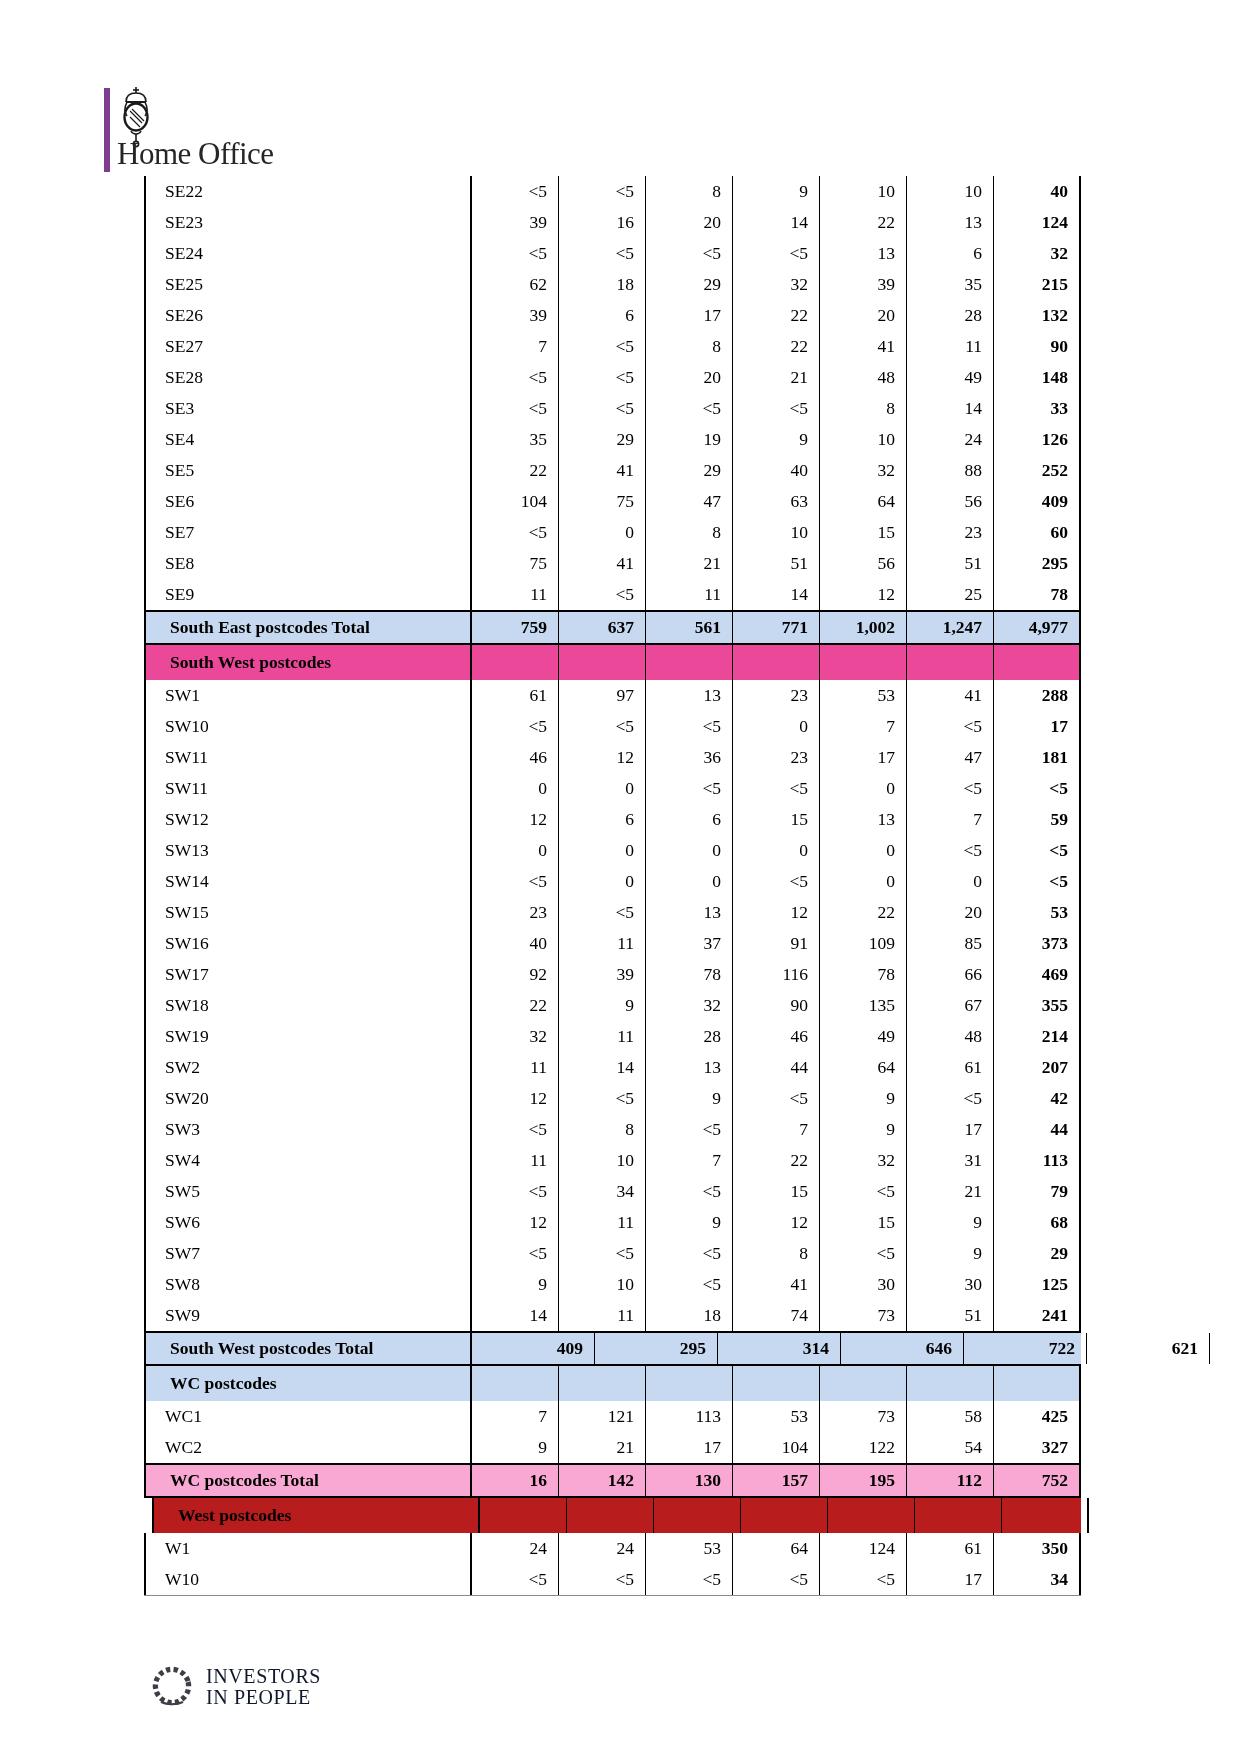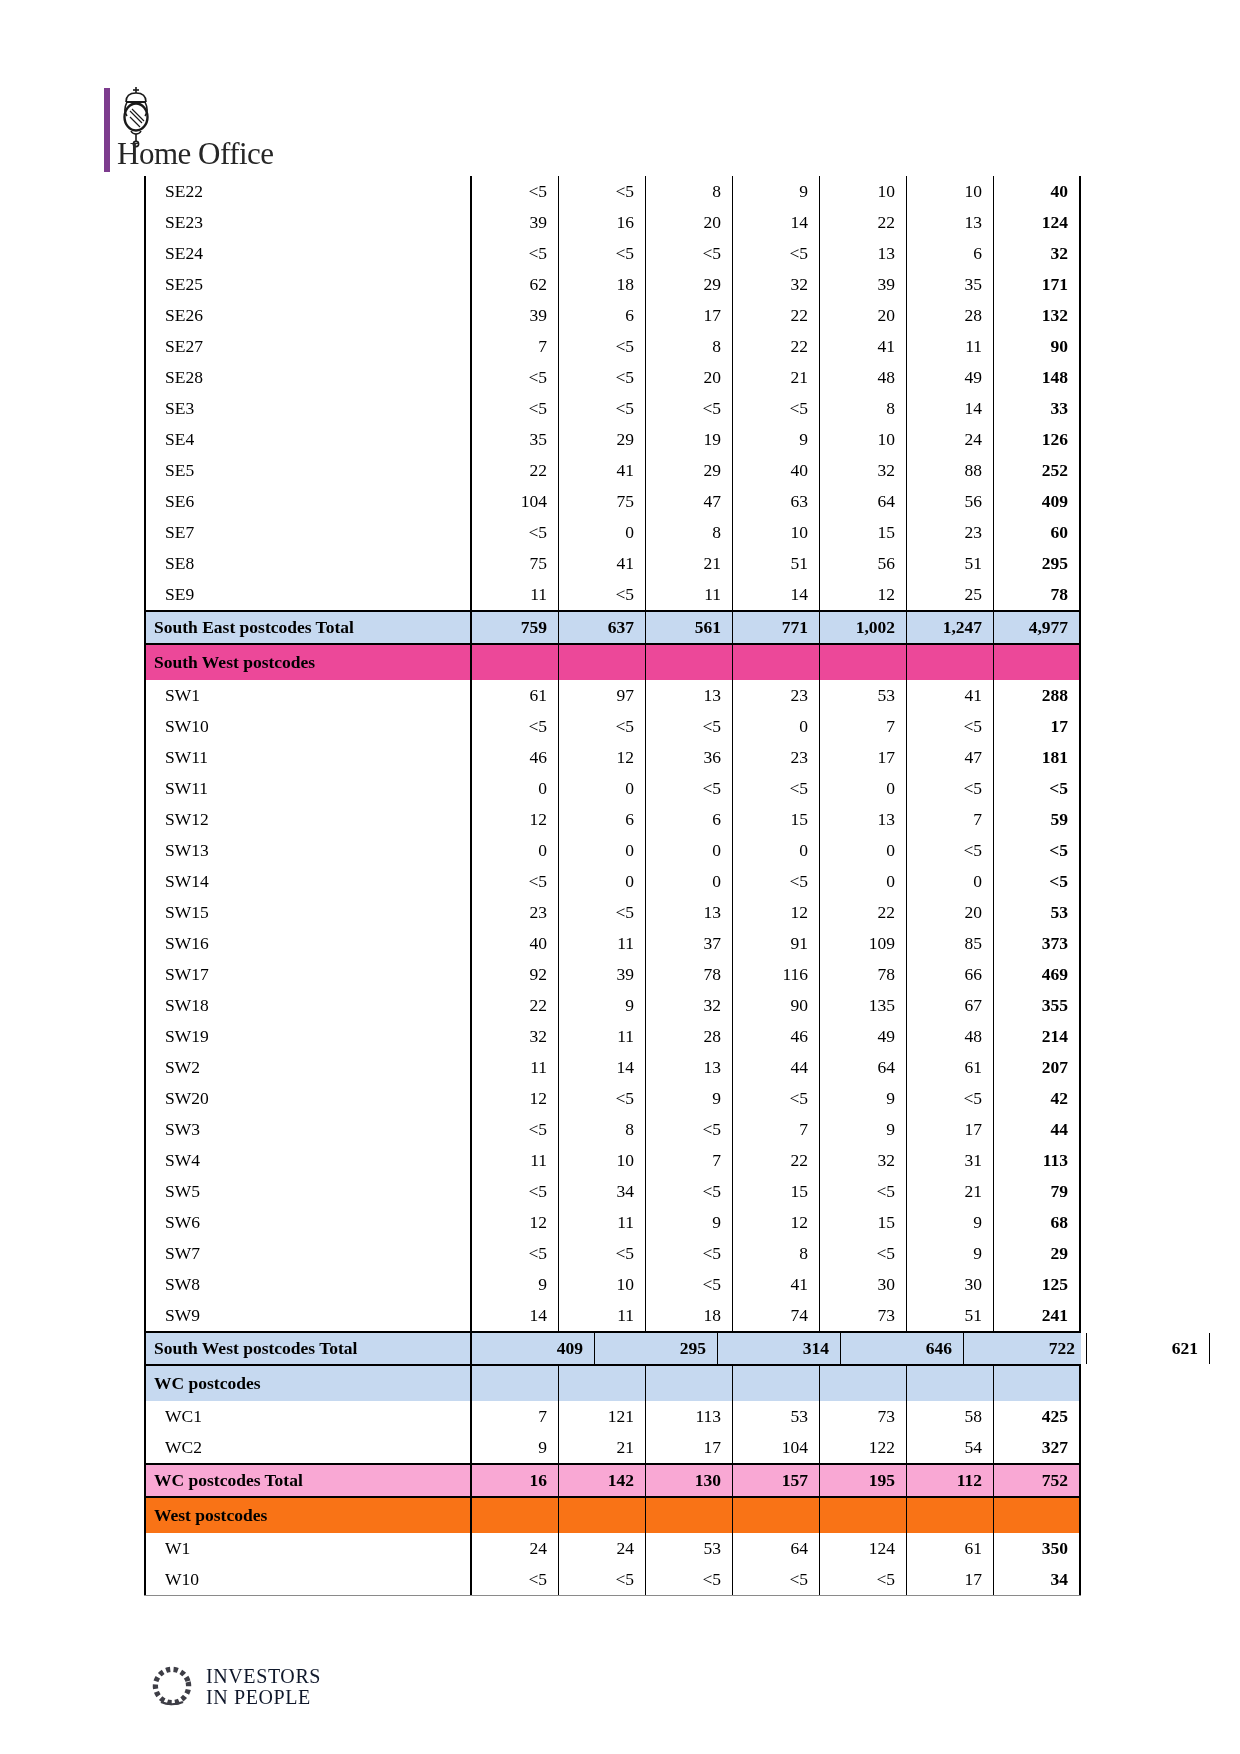--- a/index.html
+++ b/index.html
@@ -37,21 +37,21 @@
     overflow:hidden;white-space:nowrap;
   }
   .row > div:first-child{border-left:2px solid #000;border-right:2px solid #000;}
   .row > div:last-child{border-right:2px solid #000;}
   .row-data{height:31px;}
   .row-total, .row-section{height:35px;}
   .cell-label{padding-left:19px;}
   .cell-num{justify-content:flex-end;padding-right:11px;}
   .cell-total{font-weight:bold;}
   .row-total{border-top:2.5px solid #000;border-bottom:2.5px solid #000;font-weight:bold;}
-  .row-total .cell-label, .row-section .cell-label{padding-left:8px;}
+  .row-total .cell-label, .row-section .cell-label{padding-left:24px;}
   .row-section{font-weight:bold;}
   
   .iip{position:absolute;left:147px;top:1660px;display:flex;align-items:center;}
   .iip-text{
     margin-left:9px;
     color:#0f172a;font-size:20px;letter-spacing:0.6px;line-height:21px;
   }
 </style>
 </head>
 <body>
@@ -111,21 +111,21 @@
         <div class="cell-num cell-total">32</div>
       </div>
       <div class="row row-data">
         <div class="cell-label">SE25</div>
         <div class="cell-num">62</div>
         <div class="cell-num">18</div>
         <div class="cell-num">29</div>
         <div class="cell-num">32</div>
         <div class="cell-num">39</div>
         <div class="cell-num">35</div>
-        <div class="cell-num cell-total">171</div>
+        <div class="cell-num cell-total">215</div>
       </div>
       <div class="row row-data">
         <div class="cell-label">SE26</div>
         <div class="cell-num">39</div>
         <div class="cell-num">6</div>
         <div class="cell-num">17</div>
         <div class="cell-num">22</div>
         <div class="cell-num">20</div>
         <div class="cell-num">28</div>
         <div class="cell-num cell-total">132</div>
@@ -493,21 +493,21 @@
       <div class="row row-total" style="background: #f9a8d4;">
         <div class="cell-label">WC postcodes Total</div>
         <div class="cell-num">16</div>
         <div class="cell-num">142</div>
         <div class="cell-num">130</div>
         <div class="cell-num">157</div>
         <div class="cell-num">195</div>
         <div class="cell-num">112</div>
         <div class="cell-num cell-total">752</div>
       </div>
-      <div class="row row-section" style="background: #f97316;">
+      <div class="row row-section" style="background: #b91c1c; margin-left: 8px;">
         <div class="cell-label">West postcodes</div>
         <div class="cell-num"></div>
         <div class="cell-num"></div>
         <div class="cell-num"></div>
         <div class="cell-num"></div>
         <div class="cell-num"></div>
         <div class="cell-num"></div>
         <div class="cell-num cell-total"></div>
       </div>
       <div class="row row-data">

